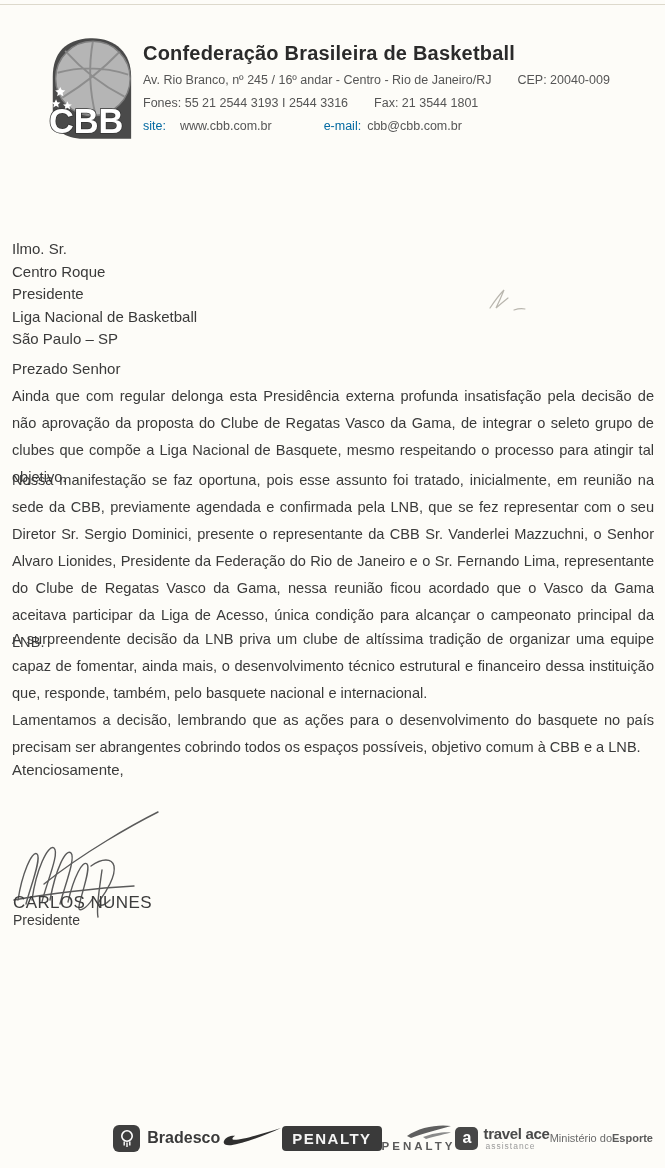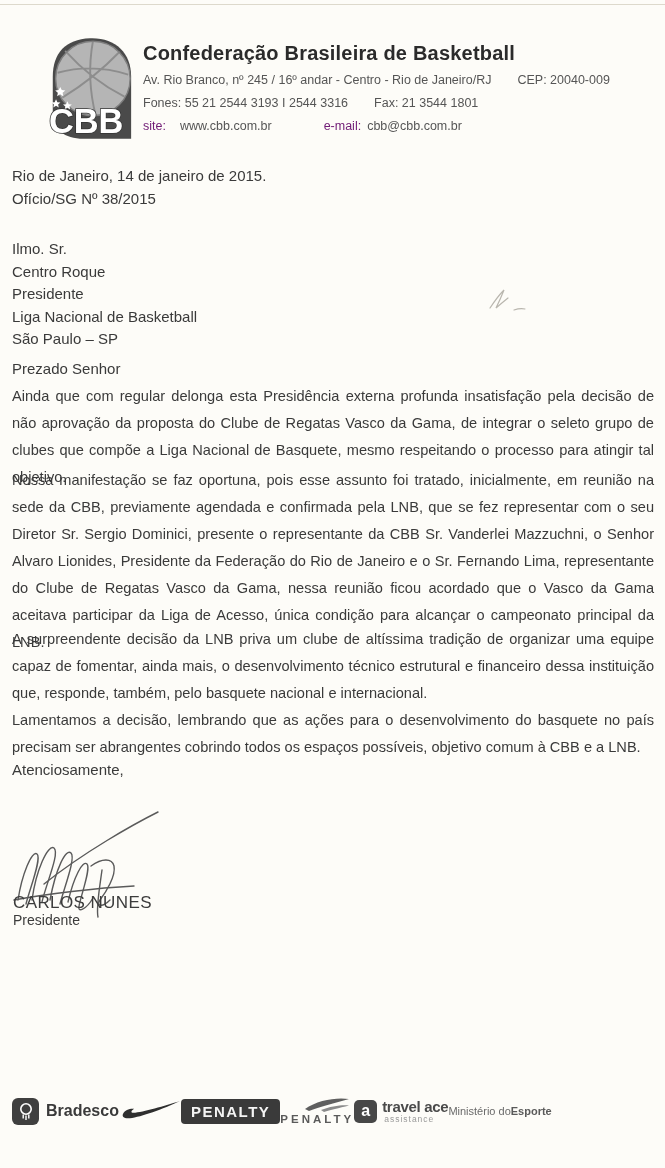--- a/index.html
+++ b/index.html
@@ -19,21 +19,21 @@
   }
   
   .header { position:absolute; top:36px; left:48px; right:20px; }
   .logo { position:absolute; top:0; left:0; width:86px; height:106px; }
   .header-info { position:absolute; top:6px; left:95px; width:520px; }
   .org-name {
     font-size:20px; font-weight:bold; color:#2b2b2b; letter-spacing:0.2px;
     margin-bottom:8px; white-space:nowrap;
   }
   .header-line { font-size:12.5px; color:#555; margin-bottom:9px; white-space:nowrap; }
-  .header-line .lbl { color:#701a75; }
+  .header-line .lbl { color:#0369a1; }
   .hsep { display:inline-block; width:26px; }
   .hsep-sm { display:inline-block; width:14px; }
   
   .dateblock { position:absolute; top:167px; left:12px; font-size:15px; color:#3a3a3a; }
   .dateblock div { margin-bottom:6px; }
   .recipient { position:absolute; top:238px; left:12px; font-size:15px; line-height:22.5px; color:#3a3a3a; }
   .salutation { position:absolute; top:360px; left:12px; font-size:15px; color:#3a3a3a; }
   .para { position:absolute; left:12px; width:642px; font-size:14.6px; line-height:27px;
           text-align:justify; color:#3a3a3a; }
   .p1 { top:383px; }
@@ -41,22 +41,22 @@
   .p3 { top:626px; }
   .p4 { top:707px; }
   .closing { position:absolute; top:761px; left:12px; font-size:15px; color:#3a3a3a; }
   
   .signature-svg { position:absolute; top:800px; left:6px; }
   .signer-name { position:absolute; top:893px; left:13px; font-size:17px; color:#3c3c3c; letter-spacing:0.4px; }
   .signer-title { position:absolute; top:912px; left:13px; font-size:14px; color:#3c3c3c; }
   .pencil-mark { position:absolute; top:278px; left:470px; }
   
   .footer {
-    position:absolute; top:1081px; left:0; width:665px; height:60px;
-    display:flex; align-items:center; justify-content:flex-start;
+    position:absolute; top:1108px; left:0; width:665px; height:60px;
+    display:flex; align-items:center; justify-content:flex-end;
     padding:0 12px;
   }
   .sponsor { display:flex; align-items:center; }
   .bradesco { gap:7px; }
   .bradesco-icon { width:27px; height:27px; background:#3f3f3f; border-radius:6px;
     display:flex; align-items:center; justify-content:center; }
   .bradesco-label { font-size:16px; font-weight:bold; color:#3a3a3a; }
   .sportv-box { background:#3a3a3a; border-radius:4px; padding:4px 10px; }
   .sportv-label { color:#f4f4f4; font-weight:bold; font-size:15px; letter-spacing:1.5px; }
   .penalty { flex-direction:column; align-items:center; }
@@ -103,24 +103,20 @@
       </div>
       <div class="header-line">
         <span>Fones: 55 21 2544 3193  I  2544 3316</span><span class="hsep"></span><span>Fax: 21 3544 1801</span>
       </div>
       <div class="header-line">
         <span class="lbl">site:</span><span class="hsep-sm"></span><span>www.cbb.com.br</span><span class="hsep" style="width:52px"></span><span class="lbl">e-mail:</span><span class="hsep-sm" style="width:6px"></span><span>cbb@cbb.com.br</span>
       </div>
     </div>
   </div>
 
-  <div class="dateblock">
-    <div>Rio de Janeiro, 14 de janeiro de 2015.</div>
-    <div>Ofício/SG Nº 38/2015</div>
-  </div>
 
   <div class="recipient">
     <div>Ilmo. Sr.</div>
     <div>Centro Roque</div>
     <div>Presidente</div>
     <div>Liga Nacional de Basketball</div>
     <div>São Paulo – SP</div>
   </div>
 
   <svg class="pencil-mark" width="70" height="45" viewBox="0 0 70 45">

